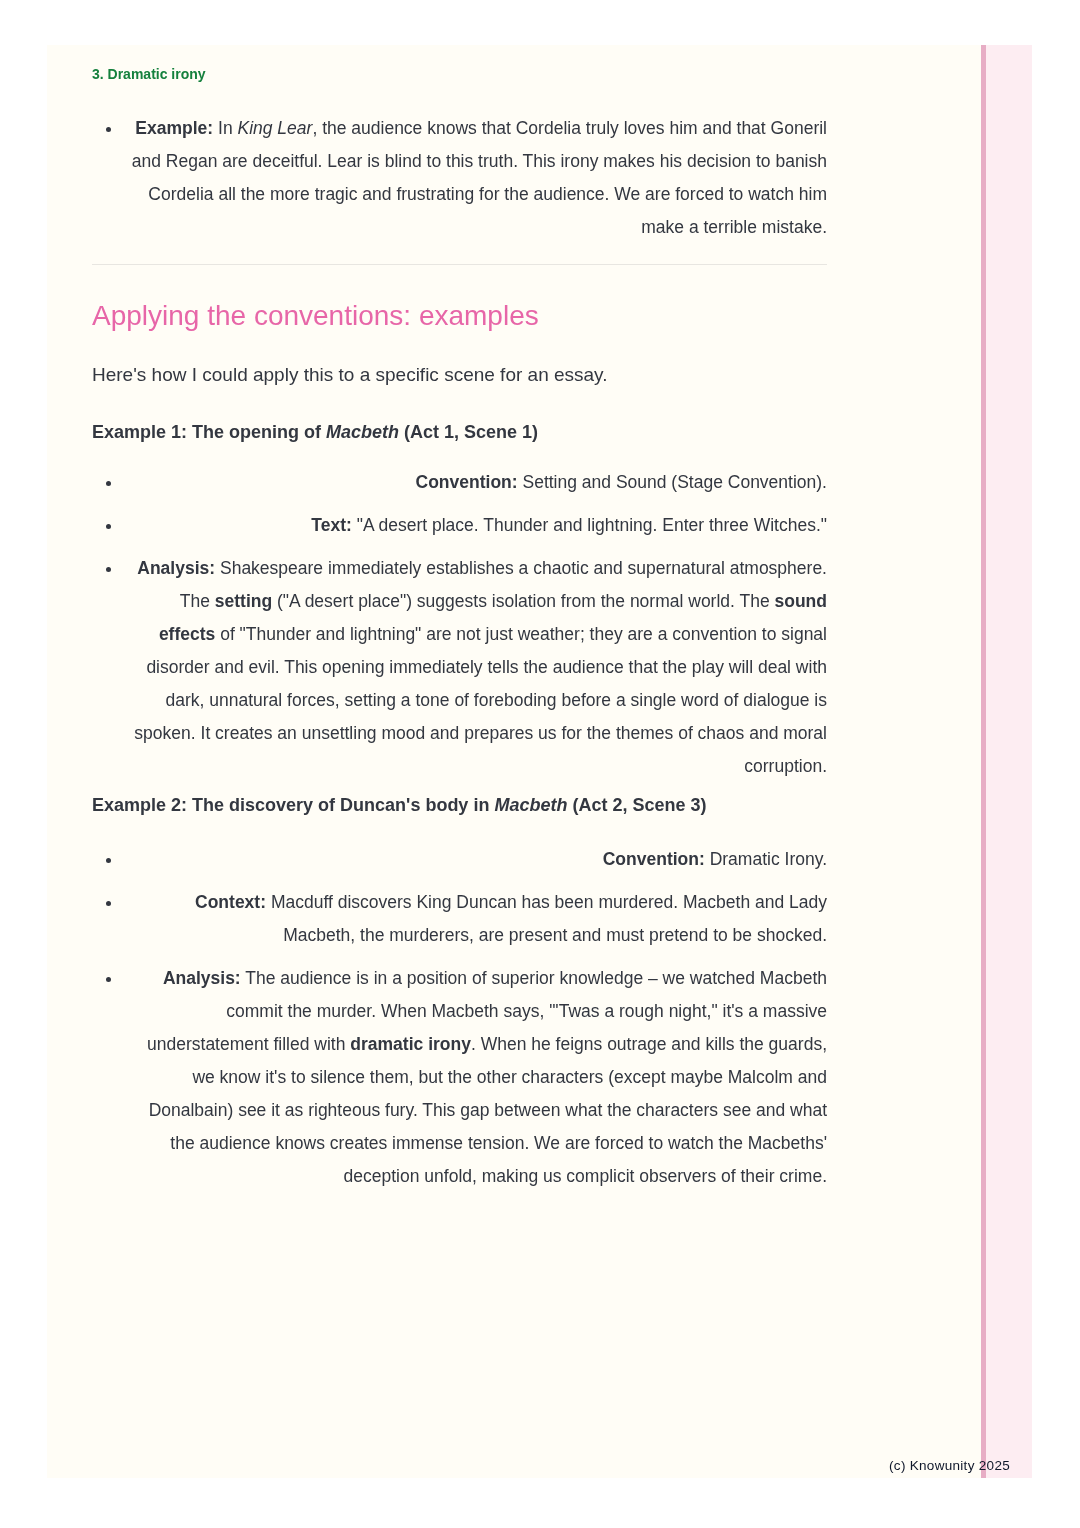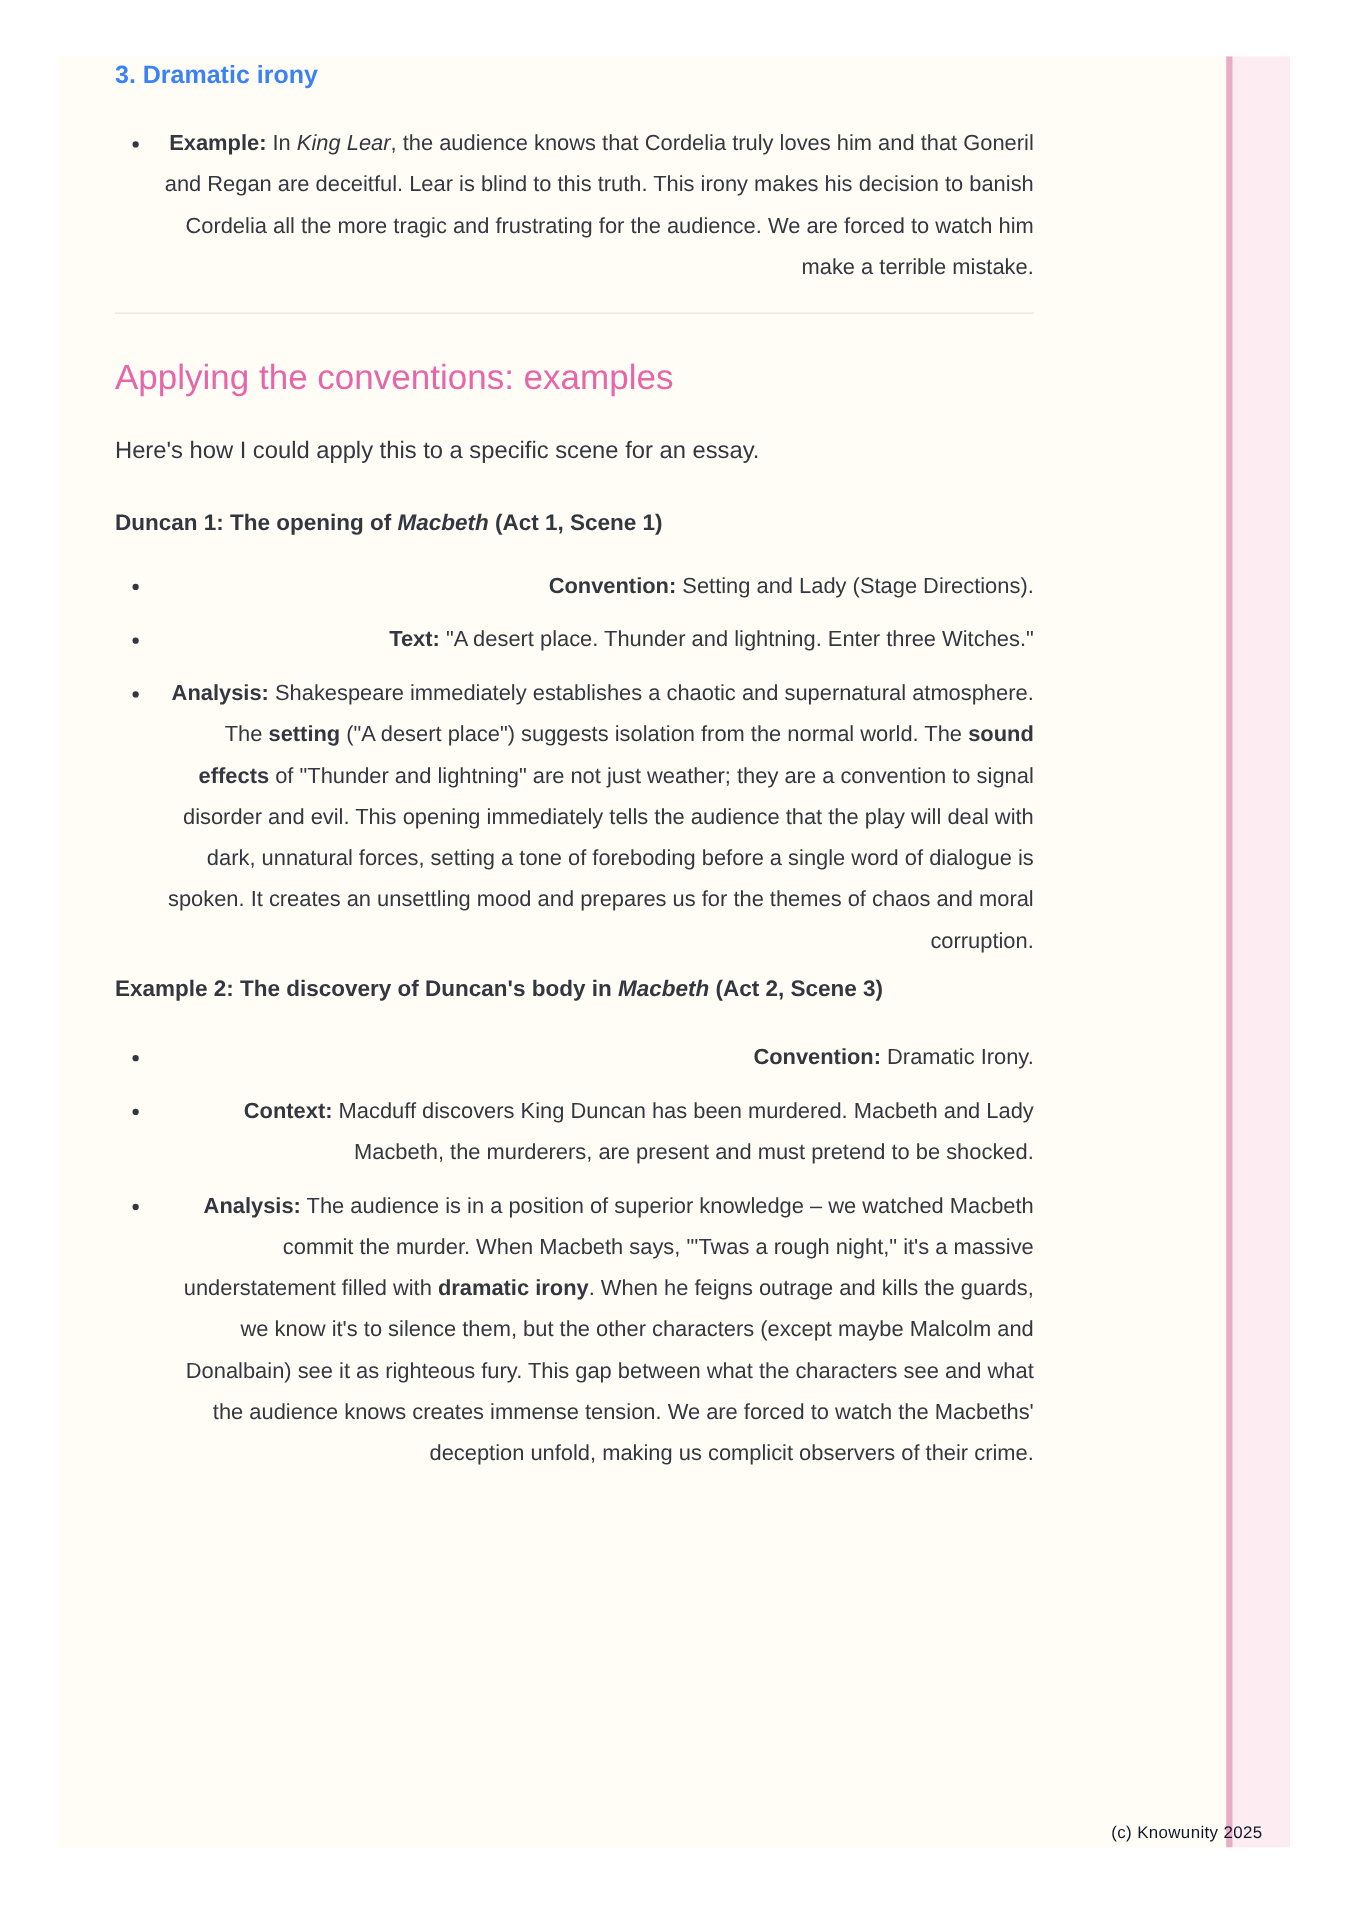--- a/index.html
+++ b/index.html
@@ -25,25 +25,25 @@
     background: #fdedf2;
     border-left: 5px solid #e7adc5;
   }
   .content {
     position: absolute;
     left: 45px; top: 0;
     width: 735px;
     color: #333740;
   }
   .doc-h3 {
-    font-size: 20px;
+    font-size: 14px;
     font-weight: 700;
     line-height: 26px;
-    margin: 2px 0 25px 0;
-    color: #3b82f6;
+    margin: 16px 0 25px 0;
+    color: #15803d;
   }
   .body-p {
     font-size: 17.5px;
     line-height: 35px;
     text-align: justify;
     margin: 0 0 25px 0;
   }
   ul.doc-list {
     margin: 0;
     padding-left: 31px;
@@ -106,24 +106,24 @@
     <ul class="doc-list">
       <li><span style="font-weight: 700;">Example:</span><span> In </span><span style="font-style: italic;">King Lear</span><span>, the audience knows that Cordelia truly loves him and that Goneril and Regan are deceitful. Lear is blind to this truth. This irony makes his decision to banish Cordelia all the more tragic and frustrating for the audience. We are forced to watch him make a terrible mistake.</span></li>
     </ul>
 
     <hr class="divider">
 
     <h2 class="section-h2">Applying the conventions: examples</h2>
 
     <p class="section-intro body-p" style="text-align:left; margin-bottom:0;">Here's how I could apply this to a specific scene for an essay.</p>
 
-    <h4 class="example-h4 ex1"><span style="font-weight: 700;">Duncan 1: The opening of </span><span style="font-weight: 700; font-style: italic;">Macbeth</span><span style="font-weight: 700;"> (Act 1, Scene 1)</span></h4>
+    <h4 class="example-h4 ex1"><span style="font-weight: 700;">Example 1: The opening of </span><span style="font-weight: 700; font-style: italic;">Macbeth</span><span style="font-weight: 700;"> (Act 1, Scene 1)</span></h4>
 
     <ul class="doc-list">
-      <li><span style="font-weight: 700;">Convention:</span><span> Setting and Lady (Stage Directions).</span></li>
+      <li><span style="font-weight: 700;">Convention:</span><span> Setting and Sound (Stage Convention).</span></li>
       <li><span style="font-weight: 700;">Text:</span><span> "A desert place. Thunder and lightning. Enter three Witches."</span></li>
       <li><span style="font-weight: 700;">Analysis:</span><span> Shakespeare immediately establishes a chaotic and supernatural atmosphere. The </span><span style="font-weight: 700;">setting</span><span> ("A desert place") suggests isolation from the normal world. The </span><span style="font-weight: 700;">sound effects</span><span> of "Thunder and lightning" are not just weather; they are a convention to signal disorder and evil. This opening immediately tells the audience that the play will deal with dark, unnatural forces, setting a tone of foreboding before a single word of dialogue is spoken. It creates an unsettling mood and prepares us for the themes of chaos and moral corruption.</span></li>
     </ul>
 
     <h4 class="example-h4 ex2"><span style="font-weight: 700;">Example 2: The discovery of Duncan's body in </span><span style="font-weight: 700; font-style: italic;">Macbeth</span><span style="font-weight: 700;"> (Act 2, Scene 3)</span></h4>
 
     <ul class="doc-list">
       <li><span style="font-weight: 700;">Convention:</span><span> Dramatic Irony.</span></li>
       <li><span style="font-weight: 700;">Context:</span><span> Macduff discovers King Duncan has been murdered. Macbeth and Lady Macbeth, the murderers, are present and must pretend to be shocked.</span></li>
       <li><span style="font-weight: 700;">Analysis:</span><span> The audience is in a position of superior knowledge – we watched Macbeth commit the murder. When Macbeth says, "'Twas a rough night," it's a massive understatement filled with </span><span style="font-weight: 700;">dramatic irony</span><span>. When he feigns outrage and kills the guards, we know it's to silence them, but the other characters (except maybe Malcolm and Donalbain) see it as righteous fury. This gap between what the characters see and what the audience knows creates immense tension. We are forced to watch the Macbeths' deception unfold, making us complicit observers of their crime.</span></li>

